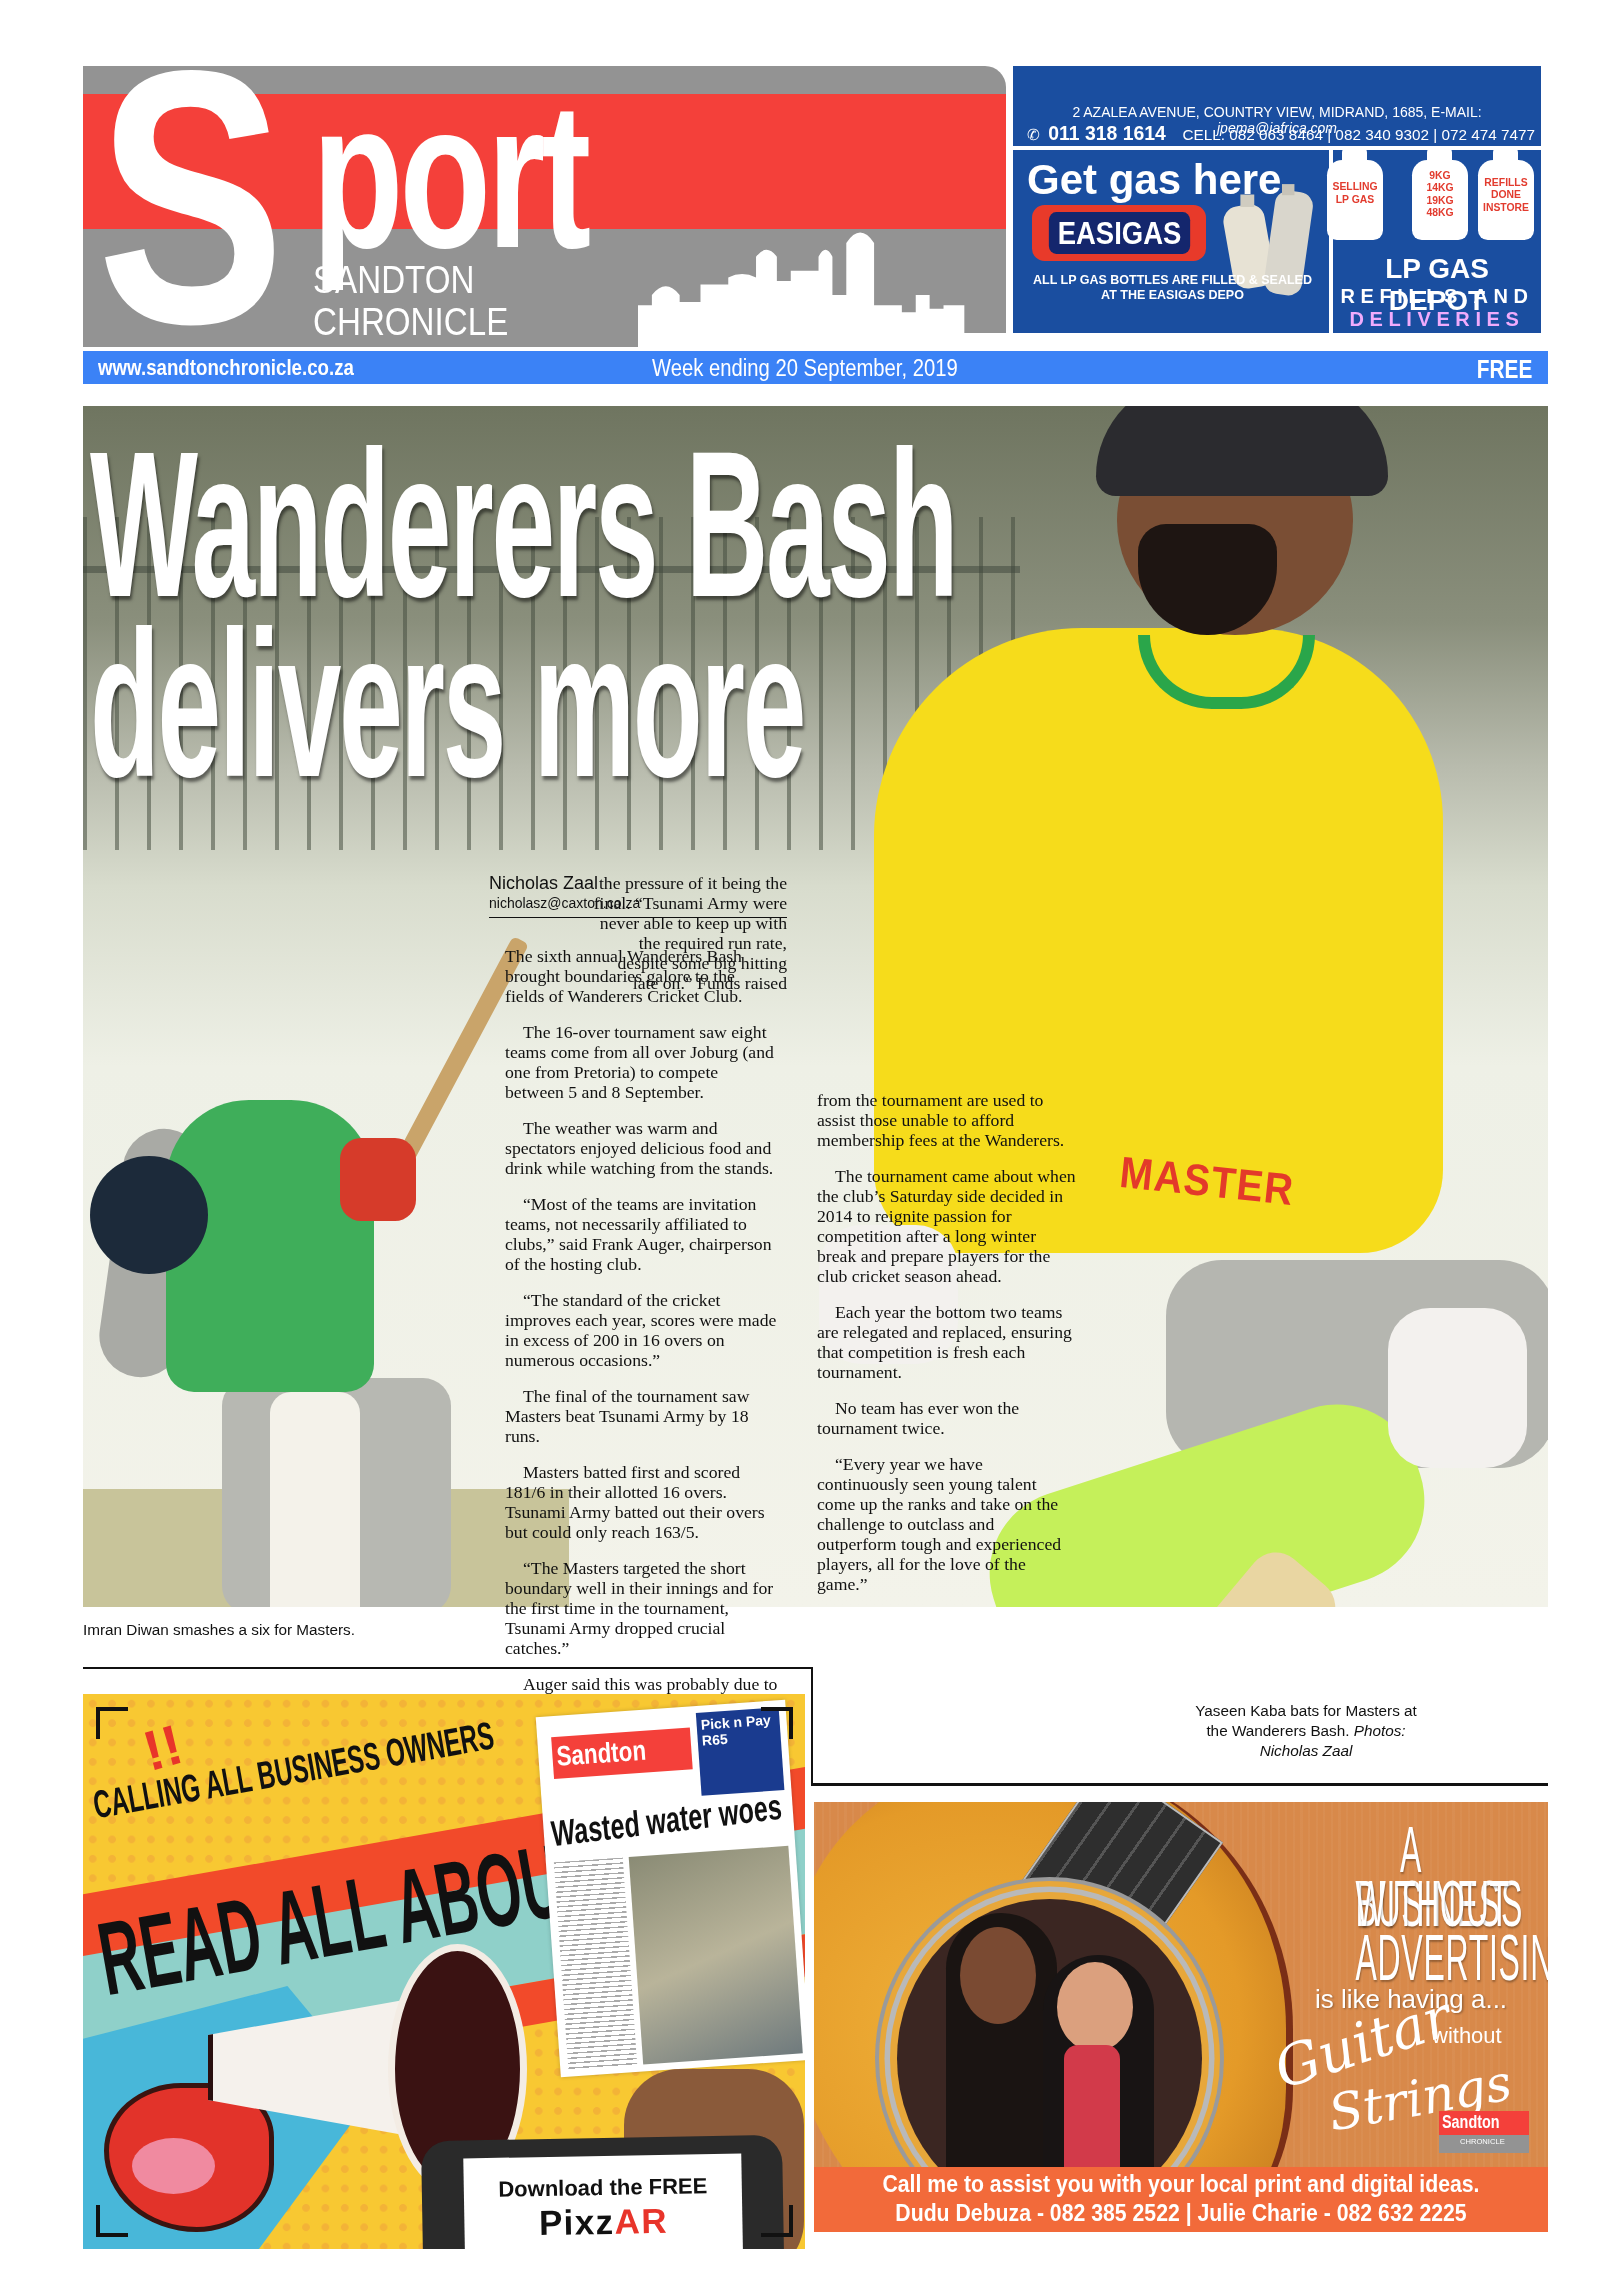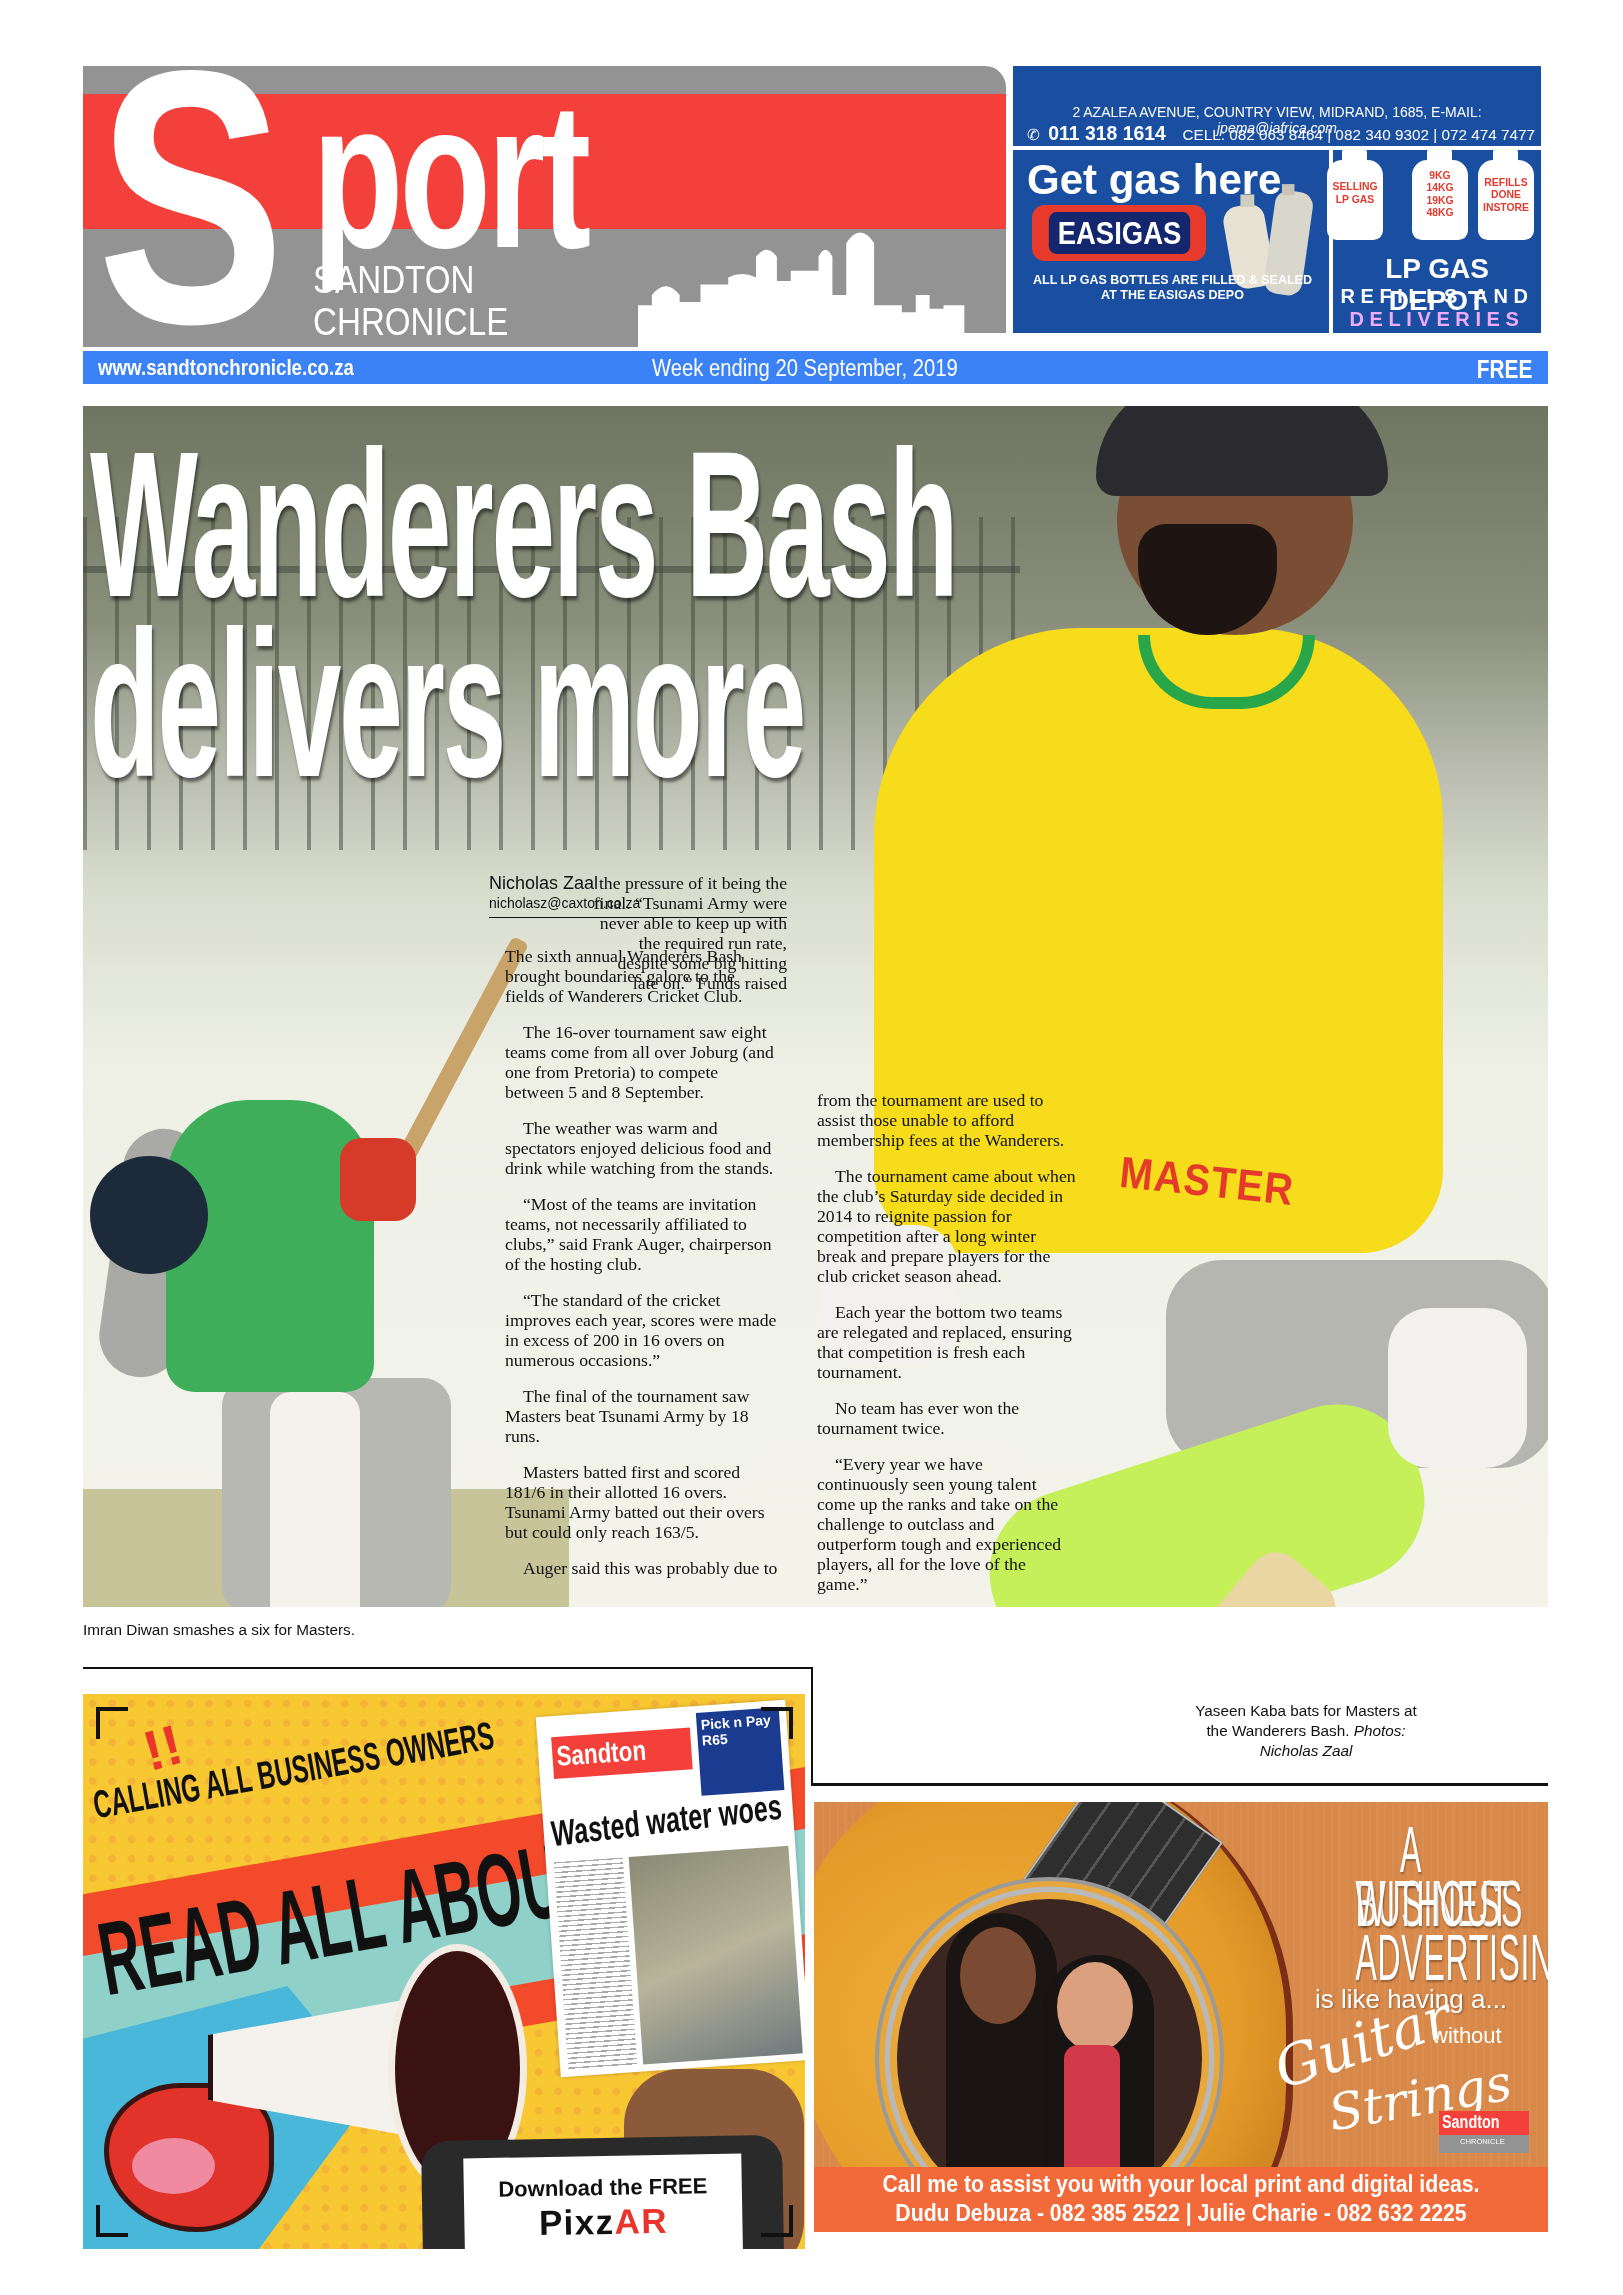--- a/index.html
+++ b/index.html
@@ -285,20 +285,21 @@
   <div id="byline-rule" class="abs"></div>
 
   <div id="col1" class="col">
     <p>The sixth annual Wanderers Bash brought boundaries galore to the fields of Wanderers Cricket Club.</p>
     <p class="ind">The 16-over tournament saw eight teams come from all over Joburg (and one from Pretoria) to compete between 5 and 8 September.</p>
     <p class="ind">The weather was warm and spectators enjoyed delicious food and drink while watching from the stands.</p>
     <p class="ind">“Most of the teams are invitation teams, not necessarily affiliated to clubs,” said Frank Auger, chairperson of the hosting club.</p>
     <p class="ind">“The standard of the cricket improves each year, scores were made in excess of 200 in 16 overs on numerous occasions.”</p>
     <p class="ind">The final of the tournament saw Masters beat Tsunami Army by 18 runs.</p>
     <p class="ind">Masters batted first and scored 181/6 in their allotted 16 overs. Tsunami Army batted out their overs but could only reach 163/5.</p>
+    <p class="ind">“The Masters targeted the short boundary well in their innings and for the first time in the tournament, Tsunami Army dropped crucial catches.”</p>
     <p class="ind">Auger said this was probably due to</p>
   </div>
 
   <div id="col2-top" class="col">the pressure of it being the final. “Tsunami Army were never able to keep up with the required run rate, despite some big hitting late on.” Funds raised</div>
 
   <div id="col2" class="col">
     <p>from the tournament are used to assist those unable to afford membership fees at the Wanderers.</p>
     <p class="ind">The tournament came about when the club’s Saturday side decided in 2014 to reignite passion for competition after a long winter break and prepare players for the club cricket season ahead.</p>
     <p class="ind">Each year the bottom two teams are relegated and replaced, ensuring that competition is fresh each tournament.</p>
     <p class="ind">No team has ever won the tournament twice.</p>

